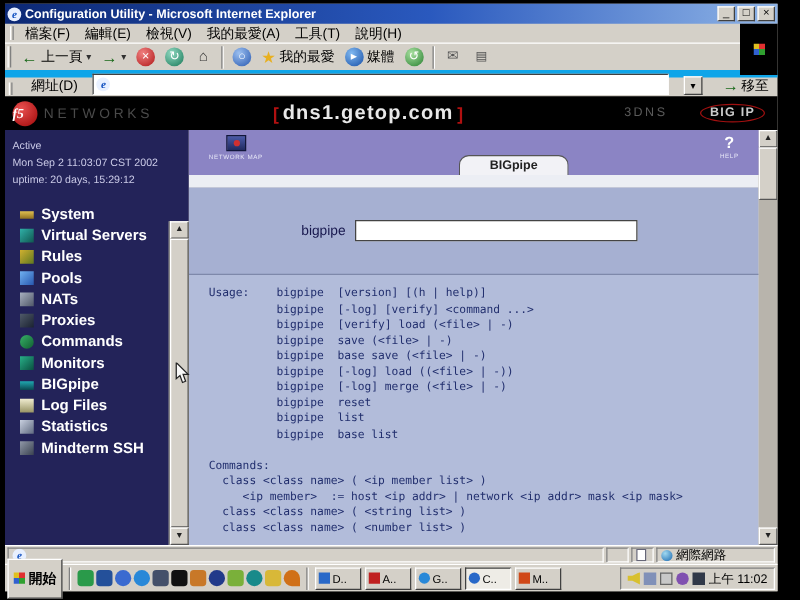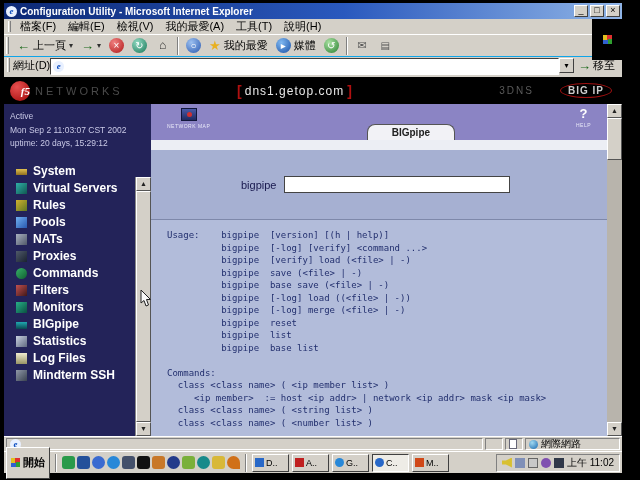--- a/index.html
+++ b/index.html
@@ -39,38 +39,38 @@
   .t-home { background:#d4d0c8; color:#333; font-size:12px; }
   .t-search { background:radial-gradient(circle at 35% 30%,#9cc0f0,#2858b0); }
   .t-media { background:radial-gradient(circle at 35% 30%,#80b8f0,#1850a8); }
   .t-history { background:radial-gradient(circle at 35% 30%,#a8e0a0,#288030); }
   .t-mail { background:#d4d0c8; color:#555; font-size:11px; }
   .t-print { background:#d4d0c8; color:#555; }
   .star { color:#e8b020; font-size:13px; line-height:13px; }
   .tsep { width:2px; height:18px; border-left:1px solid #808080; border-right:1px solid #fff; margin:0 2px; }
 
   
-  .addressbar { height:21px; display:flex; align-items:flex-start; padding:1px 3px; gap:0;
-                border-top:1px solid #0ea5e9; flex:0 0 auto; }
+  .addressbar { height:21px; display:flex; align-items:flex-end; padding:1px 3px; gap:12px;
+                border-top:6px solid #0ea5e9; flex:0 0 auto; }
   .addr-label { font-size:11px; white-space:nowrap; }
   .addr-input { flex:1; height:17px; background:#fff; border:1px solid;
                 border-color:#404040 #fff #fff #404040; display:flex; align-items:center;
                 font-size:10px; padding:0 2px; gap:3px; overflow:hidden; }
   .addr-drop { width:15px; height:15px; background:#d4d0c8; border:1px solid;
                border-color:#fff #404040 #404040 #fff; font-size:8px; text-align:center; line-height:13px; }
   .go-btn { display:flex; align-items:center; gap:2px; font-size:11px; padding:0 4px; white-space:nowrap; }
 
   
   .f5bar { height:27px; background:#000; display:flex; align-items:center; position:relative; flex:0 0 auto; }
   .f5logo { width:20px; height:20px; border-radius:50%; background:radial-gradient(circle at 35% 30%,#e85050,#a00808);
-            color:#fff; font:italic bold 11px/20px "Liberation Serif",serif; text-align:right; margin:0 5px 0 6px; }
+            color:#fff; font:italic bold 11px/20px "Liberation Serif",serif; text-align:left; margin:0 5px 0 6px; }
   .f5name { color:#4a4a4a; font-size:11px; font-weight:normal; letter-spacing:3px; }
   .hostwrap { position:absolute; left:47%; transform:translateX(-50%); display:flex; align-items:center; gap:3px; }
   .bracket { color:#b01010; font-weight:bold; font-size:14px; }
-  .hostname { color:#e8e8e8; font-weight:normal; font-size:12px; letter-spacing:1px; }
+  .hostname { color:#e8e8e8; font-weight:bold; font-size:16px; letter-spacing:1px; }
   .navlink-3dns { position:absolute; right:88px; color:#5a5a5a; font-size:10px; letter-spacing:2px; }
   .navlink-bigip { position:absolute; right:10px; color:#cccccc; font-size:10px; font-weight:bold;
                    letter-spacing:1px; border:1px solid #a01010; border-radius:50%; padding:1px 7px; }
 
   
   .main { flex:1; display:flex; position:relative; overflow:hidden; }
   .sidebar { width:147px; background:#232359; position:relative; flex:0 0 auto; }
   .side-status { padding:6px 0 0 6px; font-size:8.5px; color:#c9c9e6; line-height:1.6; width:130px; }
   .nav { margin:14px 0 0 12px; display:flex; flex-direction:column; gap:4px; }
   .nav-item { display:flex; align-items:center; gap:6px; height:13px; color:#fff;
@@ -283,38 +283,34 @@
           </div>
         <div class="nav-item">
             <span class="nico i-proxies"></span>
             <span>Proxies</span>
           </div>
         <div class="nav-item">
             <span class="nico i-network"></span>
             <span>Commands</span>
           </div>
         <div class="nav-item">
-            <span class="nico i-filters"></span>
-            <span>Filters</span>
-          </div>
-        <div class="nav-item">
             <span class="nico i-monitors"></span>
             <span>Monitors</span>
           </div>
         <div class="nav-item">
             <span class="nico i-bigpipe"></span>
             <span>BIGpipe</span>
           </div>
         <div class="nav-item">
+            <span class="nico i-logs"></span>
+            <span>Log Files</span>
+          </div>
+        <div class="nav-item">
             <span class="nico i-stats"></span>
             <span>Statistics</span>
-          </div>
-        <div class="nav-item">
-            <span class="nico i-logs"></span>
-            <span>Log Files</span>
           </div>
         <div class="nav-item">
             <span class="nico i-mindterm"></span>
             <span>Mindterm SSH</span>
           </div>
       </div>
       <div class="side-scroll">
         <span class="sb-btn">▲</span>
         <span class="sb-thumb"></span>
         <span class="sb-btn">▼</span>

